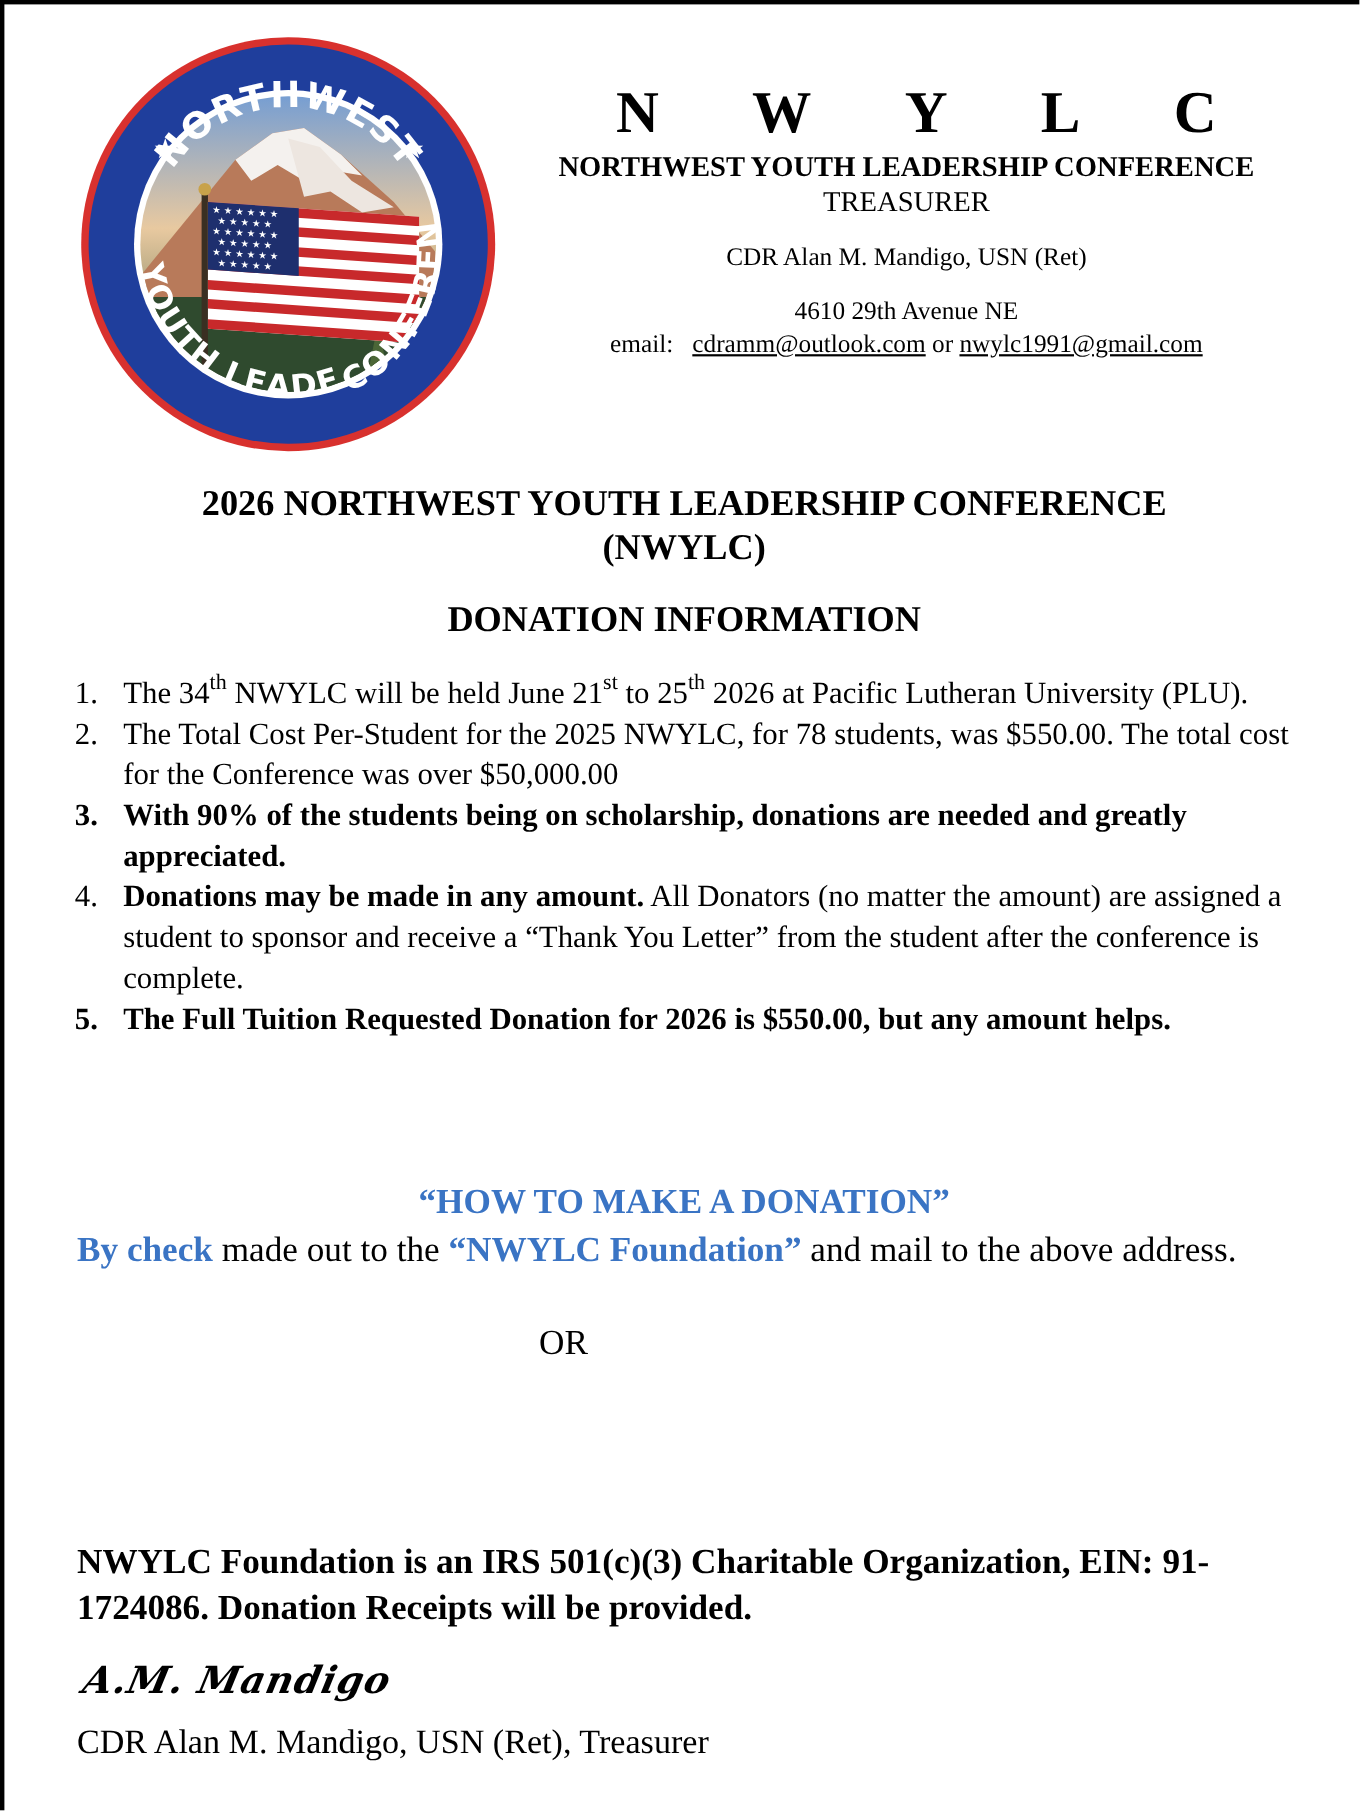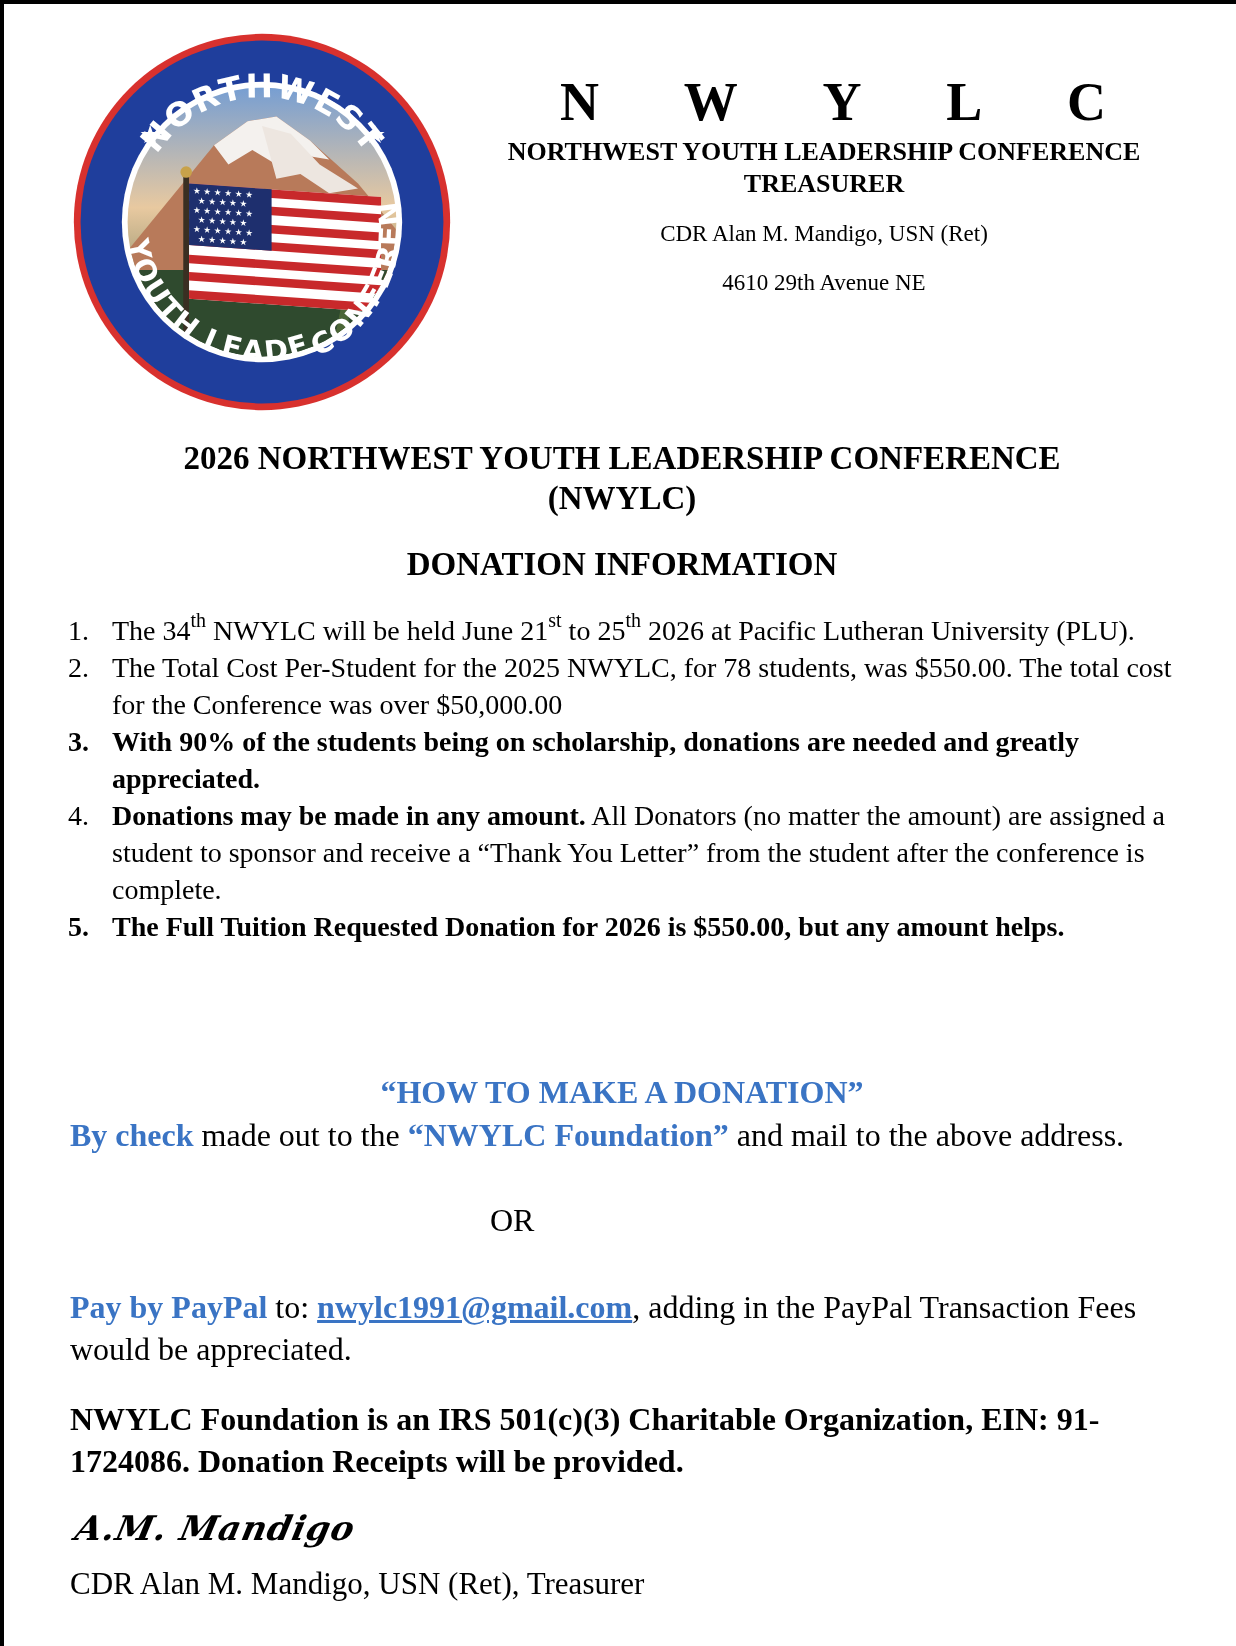--- a/index.html
+++ b/index.html
@@ -15,21 +15,21 @@
   .logo { position: absolute; left: 62px; top: 26px; width: 392px; height: 384px; }
   .logo svg { width: 100%; height: 100%; display: block; }
 
   
   .letterhead { position: absolute; left: 470px; top: 68px; width: 700px; text-align: center; }
   .acronym {
     font-weight: bold; font-size: 54px; line-height: 60px; letter-spacing: 0;
     display: flex; justify-content: space-between; padding: 0 68px 0 86px;
   }
   .org-name { font-weight: bold; font-size: 26px; line-height: 32px; margin-top: 4px; white-space: nowrap; }
-  .role { font-weight: bold; font-size: 26px; line-height: 32px; }
+  .role { font-weight: normal; font-size: 26px; line-height: 32px; }
   .addr { font-size: 23px; line-height: 30px; margin-top: 19px; }
   .email-line { font-size: 23px; line-height: 30px; white-space: nowrap; }
   .email-line a { color: #000; text-decoration: underline; }
 
   
   .title-block { position: absolute; left: 0; width: 1236px; top: 434px; text-align: center; }
   .title1 { font-weight: bold; font-size: 33px; line-height: 40px; }
   .title2 { font-weight: bold; font-size: 33px; line-height: 40px; margin-top: 26px; }
 
   
@@ -137,20 +137,26 @@
       <span>N</span>
       <span>W</span>
       <span>Y</span>
       <span>L</span>
       <span>C</span>
     </div>
     <div class="org-name">NORTHWEST YOUTH LEADERSHIP CONFERENCE</div>
     <div class="role">TREASURER</div>
     <div class="addr">CDR Alan M. Mandigo, USN (Ret)</div>
     <div class="addr">4610 29th Avenue NE</div>
+    <div class="email-line">
+      <span>email:</span>&nbsp;&nbsp;
+      <a>cdramm@outlook.com</a>
+      <span>or</span>
+      <a>nwylc1991@gmail.com</a>
+    </div>
   </div>
 
   <div class="title-block">
     <div class="title1">2026 NORTHWEST YOUTH LEADERSHIP CONFERENCE</div>
     <div class="title1">(NWYLC)</div>
     <div class="title2">DONATION INFORMATION</div>
   </div>
 
   <ol class="info-list">
     <li>
@@ -176,22 +182,19 @@
   </ol>
 
   <div class="how-title blue">“HOW TO MAKE A DONATION”</div>
 
   <div class="check-para">
     <span class="b blue">By check</span><span> made out to the </span><span class="b blue">“NWYLC Foundation”</span><span> and mail to the above address.</span>
   </div>
 
   <div class="or">OR</div>
 
-  <div class="paypal-para">
-    <span class="b blue">Pay by PayPal</span><span> to: </span><a>nwylc1991@gmail.com</a><span>, adding in the PayPal Transaction Fees would be appreciated.</span>
-  </div>
 
   <div class="irs-para">NWYLC Foundation is an IRS 501(c)(3) Charitable Organization, EIN: 91-1724086. Donation Receipts will be provided.</div>
 
   <div class="signature">A.M. Mandigo</div>
   <div class="sig-name">CDR Alan M. Mandigo, USN (Ret), Treasurer</div>
 
 </div>
 
 </body></html>

